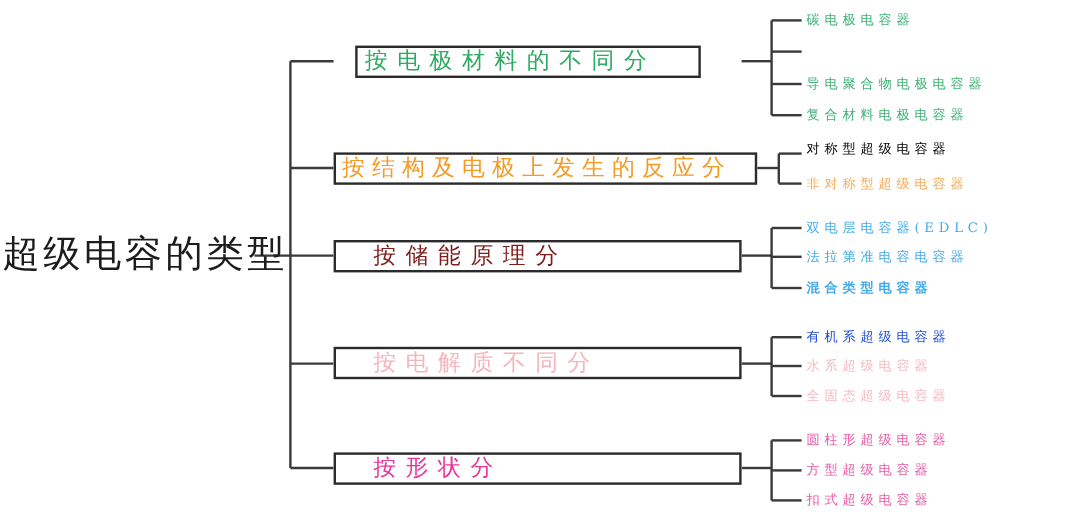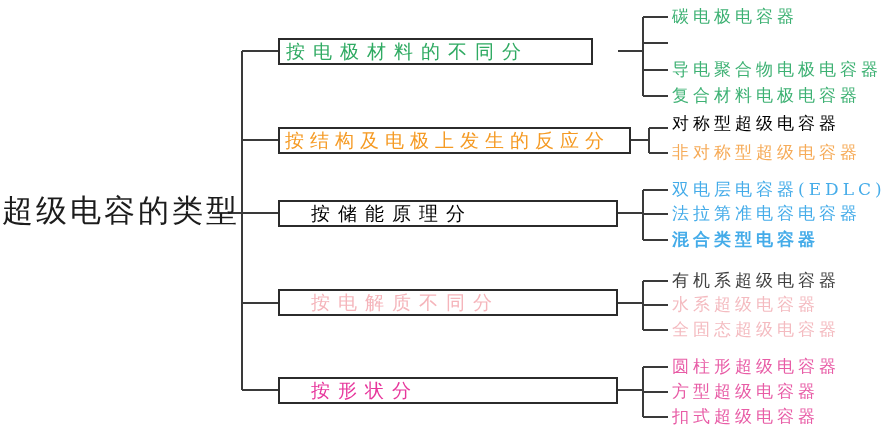--- a/index.html
+++ b/index.html
@@ -22,30 +22,30 @@
     background:#ffffff;
     border:2px solid #2b2b2b;
     display:flex;align-items:center;
     box-sizing:border-box;
     white-space:nowrap;
   }
   .branch-box .title{
     font-size:19px;letter-spacing:8px;line-height:1;
     white-space:nowrap;
   }
-  .box-1{left:278px;top:38px;width:315px;height:27px;padding-left:6px;}
+  .box-1{left:296px;top:38px;width:288px;height:27px;padding-left:6px;}
   .box-2{left:278px;top:127px;width:353px;height:27px;padding-left:5px;text-align:center;}
   .box-2 .title{letter-spacing:6px;}
   .box-3{left:278px;top:200px;width:340px;height:27px;padding-left:31px;}
   .box-4{left:278px;top:289px;width:340px;height:27px;padding-left:31px;}
   .box-5{left:278px;top:377px;width:340px;height:27px;padding-left:31px;}
   .leaf{
     position:absolute;left:672px;
     transform:translateY(-52%);
-    font-size:17px;letter-spacing:4px;line-height:1;
+    font-size:11px;letter-spacing:4px;line-height:1;
     white-space:nowrap;
   }
 </style>
 </head>
 <body>
 
 <div class="canvas">
 
   <svg class="connectors" viewBox="0 0 892 432" xmlns="http://www.w3.org/2000/svg">
     <g stroke="#3a3a3a" stroke-width="2" fill="none">
@@ -92,41 +92,41 @@
 
   <div class="root-label">超级电容的类型</div>
 
   <div class="branch-box box-1">
     <span class="title" style="color: rgb(47, 170, 98);">按电极材料的不同分</span>
   </div>
   <div class="branch-box box-2">
     <span class="title" style="color: rgb(245, 154, 35);">按结构及电极上发生的反应分</span>
   </div>
   <div class="branch-box box-3">
-    <span class="title" style="color: #000000;">按储能原理分</span>
+    <span class="title" style="color: #7f1d1d;">按储能原理分</span>
   </div>
   <div class="branch-box box-4">
     <span class="title" style="color: rgb(245, 181, 187);">按电解质不同分</span>
   </div>
   <div class="branch-box box-5">
     <span class="title" style="color: rgb(231, 55, 156);">按形状分</span>
   </div>
 
   <div class="leaf" style="top: 17px; color: rgb(61, 177, 115);">碳电极电容器</div>
   <div class="leaf" style="top: 70px; color: rgb(61, 177, 115);">导电聚合物电极电容器</div>
   <div class="leaf" style="top: 96px; color: rgb(61, 177, 115);">复合材料电极电容器</div>
 
   <div class="leaf" style="top: 124px; color: #000000;">对称型超级电容器</div>
   <div class="leaf" style="top: 153px; color: rgb(246, 171, 88); text-align: right;">非对称型超级电容器</div>
 
   <div class="leaf" style="top: 190px; color: rgb(69, 172, 233);">双电层电容器(EDLC)</div>
   <div class="leaf" style="top: 214px; color: rgb(69, 172, 233);">法拉第准电容电容器</div>
   <div class="leaf" style="top: 240px; color: rgb(69, 172, 233); font-weight: bold;">混合类型电容器</div>
 
-  <div class="leaf" style="top: 281px; color: #404040; text-align: center;">有机系超级电容器</div>
+  <div class="leaf" style="top: 281px; color: #1d4ed8; text-align: center;">有机系超级电容器</div>
   <div class="leaf" style="top: 305px; color: rgb(244, 187, 192);">水系超级电容器</div>
   <div class="leaf" style="top: 330px; color: rgb(244, 187, 192);">全固态超级电容器</div>
 
   <div class="leaf" style="top: 367px; color: rgb(232, 92, 166);">圆柱形超级电容器</div>
   <div class="leaf" style="top: 392px; color: rgb(232, 92, 166);">方型超级电容器</div>
   <div class="leaf" style="top: 417px; color: rgb(232, 92, 166);">扣式超级电容器</div>
 
 </div>
 
 </body></html>

